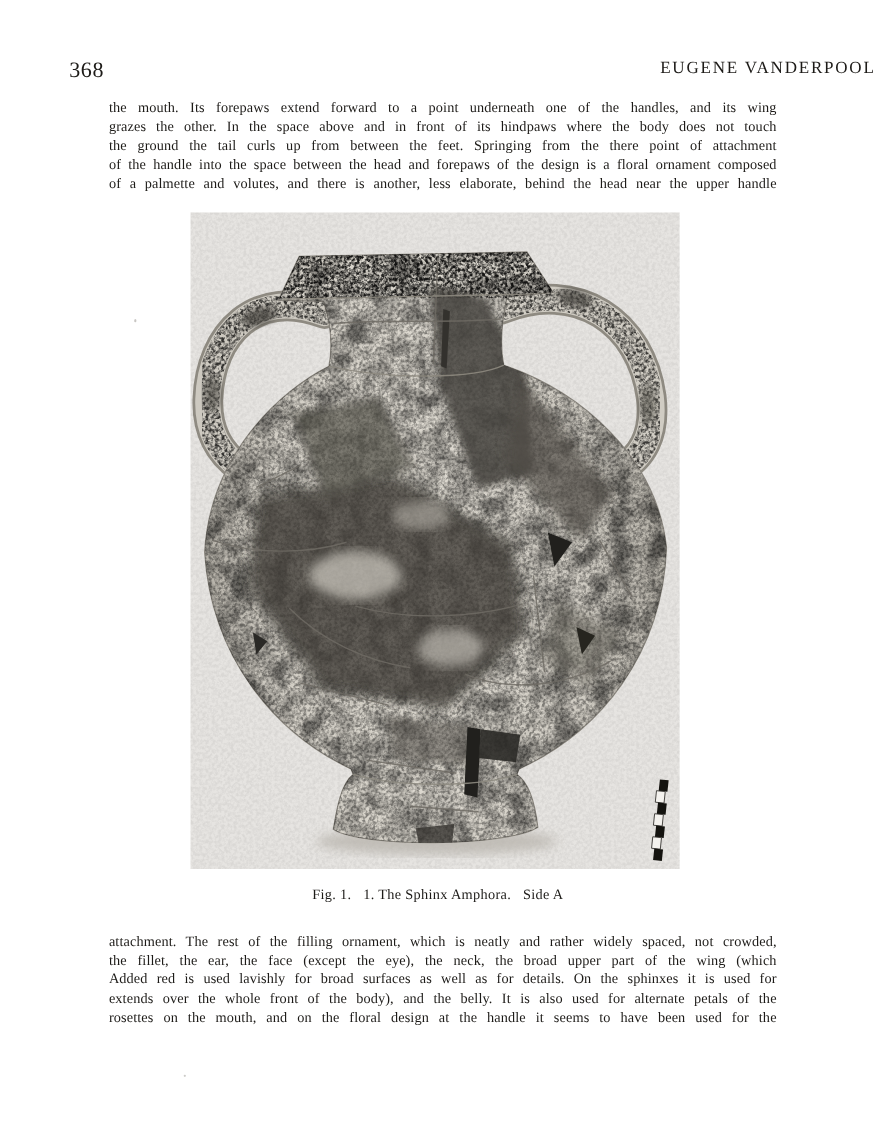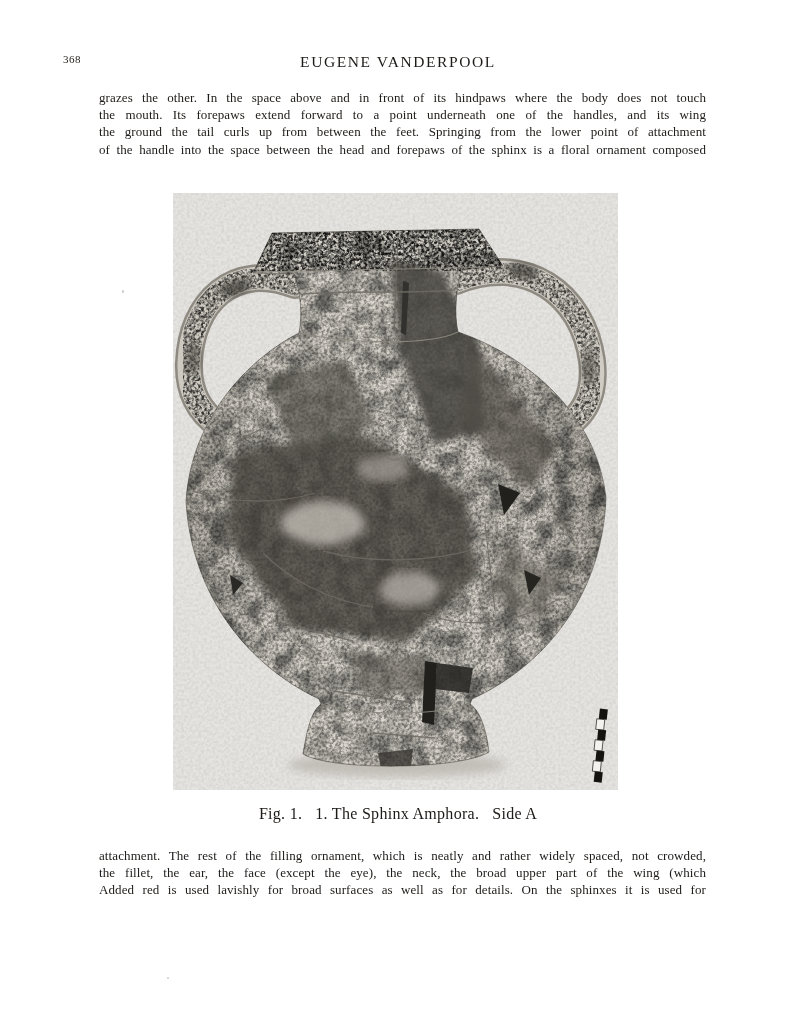--- a/index.html
+++ b/index.html
@@ -2,59 +2,60 @@
 <html><head>
 <meta charset="utf-8">
 <style>
   html,body{margin:0;padding:0;}
   body{
     width:796px;height:1024px;position:relative;background:#ffffff;
     font-family:"Liberation Serif","DejaVu Serif",serif;color:#1d1b18;
     overflow:hidden;
   }
   .page-number{
-    position:absolute;left:63px;top:53px;font-size:11px;letter-spacing:.5px;
+    position:absolute;left:63px;top:53px;font-size:20px;letter-spacing:.5px;
   }
   .running-title{
-    position:absolute;left:0;right:0;top:53px;text-align:center;
+    position:absolute;left:0;right:0;top:53px;text-align:right;
     font-size:15.5px;letter-spacing:1.6px;
   }
   .para{
     position:absolute;left:99px;width:607px;
     font-size:13px;line-height:17.2px;letter-spacing:.1px;
   }
   .para-top{top:89px;}
   .para-bottom{top:847px;}
   .text-line{
     text-align:justify;text-align-last:justify;white-space:nowrap;
   }
   .figure-photo{
     position:absolute;left:173px;top:193px;width:445px;height:597px;
   }
   .figure-caption{
     position:absolute;left:0;right:0;top:805px;text-align:center;
-    font-size:16px;white-space:pre;letter-spacing:.3px;
+    font-size:13px;white-space:pre;letter-spacing:.3px;
   }
   .scan-speck{
     position:absolute;background:#9a9891;border-radius:50%;
   }
   .speck-1{left:122px;top:290px;width:2px;height:3px;opacity:.55;}
   .speck-2{left:167px;top:977px;width:2px;height:2px;opacity:.5;}
 </style>
 </head>
 <body>
 
 <span class="page-number">368</span>
 <span class="running-title">EUGENE VANDERPOOL</span>
 
 <div class="para para-top">
+  <div class="text-line">the mouth.  Its forepaws extend forward to a point underneath one of the handles, and its wing</div>
   <div class="text-line">grazes the other.  In the space above and in front of its hindpaws where the body does not touch</div>
-  <div class="text-line">the mouth.  Its forepaws extend forward to a point underneath one of the handles, and its wing</div>
-  <div class="text-line">the ground the tail curls up from between the feet.  Springing from the lower point of attachment</div>
-  <div class="text-line">of the handle into the space between the head and forepaws of the sphinx is a floral ornament composed</div>
+  <div class="text-line">the ground the tail curls up from between the feet.  Springing from the there point of attachment</div>
+  <div class="text-line">of the handle into the space between the head and forepaws of the design is a floral ornament composed</div>
+  <div class="text-line">of a palmette and volutes, and there is another, less elaborate, behind the head near the upper handle</div>
 </div>
 
 <div class="figure-photo">
 <svg width="445" height="597" viewBox="0 0 445 597" xmlns="http://www.w3.org/2000/svg">
   <defs>
     <linearGradient id="ceramic" x1="0" y1="0" x2="1" y2="0">
       <stop offset="0" stop-color="#b4b0a7"></stop>
       <stop offset="0.16" stop-color="#d2cec5"></stop>
       <stop offset="0.5" stop-color="#ddd9d0"></stop>
       <stop offset="0.84" stop-color="#cfcbc2"></stop>
@@ -182,16 +183,18 @@
   </g>
 </svg>
 </div>
 
 <div class="figure-caption">Fig. 1.   1. The Sphinx Amphora.   Side A</div>
 
 <div class="para para-bottom">
   <div class="text-line">attachment.  The rest of the filling ornament, which is neatly and rather widely spaced, not crowded,</div>
   <div class="text-line">the fillet, the ear, the face (except the eye), the neck, the broad upper part of the wing (which</div>
   <div class="text-line">Added red is used lavishly for broad surfaces as well as for details.  On the sphinxes it is used for</div>
+  <div class="text-line">extends over the whole front of the body), and the belly.  It is also used for alternate petals of the</div>
+  <div class="text-line">rosettes on the mouth, and on the floral design at the handle it seems to have been used for the</div>
 </div>
 
 <div class="scan-speck speck-1"></div>
 <div class="scan-speck speck-2"></div>
 
 </body></html>

